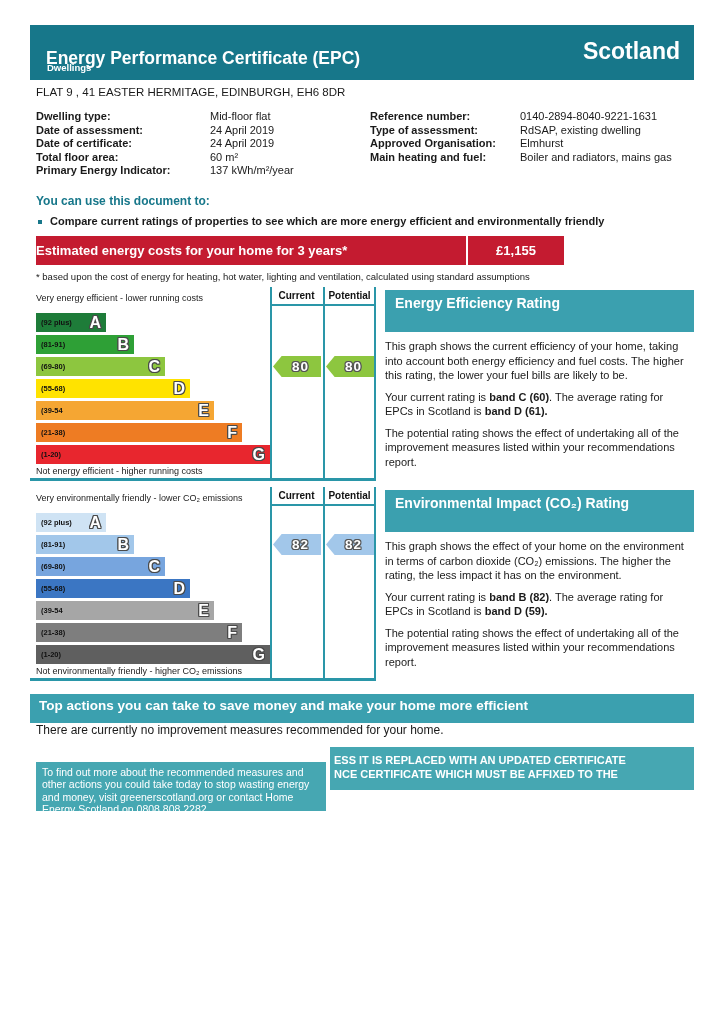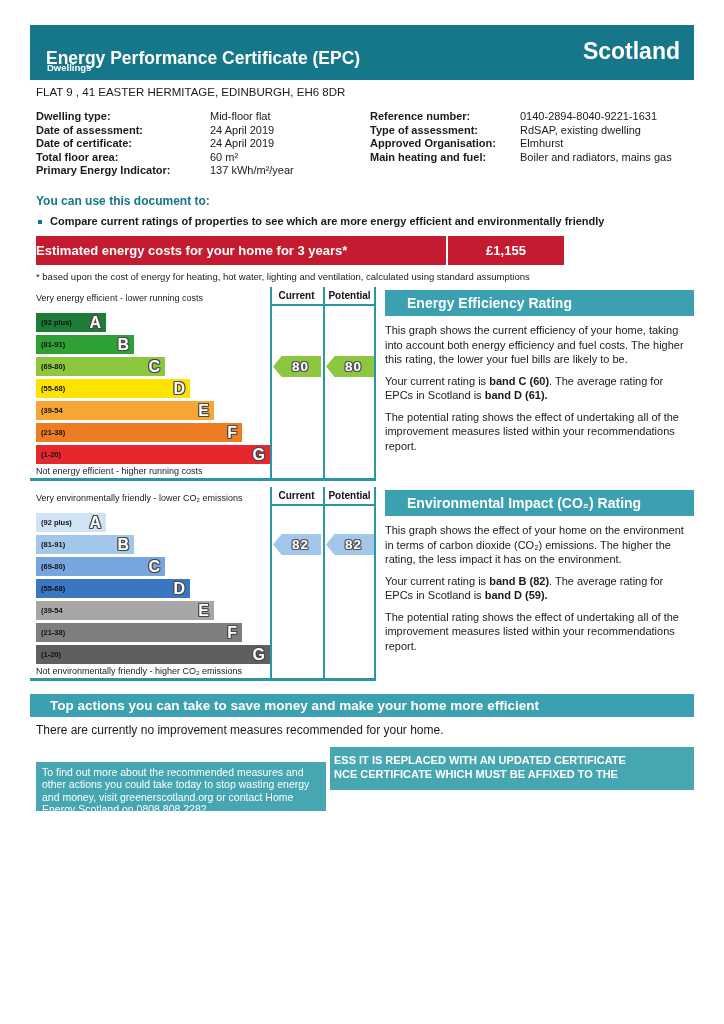--- a/index.html
+++ b/index.html
@@ -24,21 +24,21 @@
   .dcol-r .lbl{width:150px;}
   .drow .val{flex:1;}
 
   .use-head{position:absolute;left:36px;top:194px;font-size:12px;font-weight:bold;color:var(--header-teal);}
   .use-bullet{position:absolute;left:36px;top:215px;font-size:11px;font-weight:bold;display:flex;align-items:flex-start;width:650px;}
   .bullet-dot{width:4px;height:4px;background:var(--header-teal);margin:5px 8px 0 2px;flex:none;}
 
   .cost-banner{position:absolute;left:36px;top:236px;width:528px;height:29px;background:var(--red);
                display:flex;color:#fff;font-weight:bold;font-size:13px;}
   .cost-label{flex:1;display:flex;align-items:center;padding-left:0;border-right:2px solid #fff;}
-  .cost-value{width:116px;display:flex;align-items:center;justify-content:center;border-radius:10px;}
+  .cost-value{width:96px;display:flex;align-items:center;justify-content:center;border-radius:10px;}
 
   .footnote{position:absolute;left:36px;top:271px;font-size:9.5px;}
 
   
   .chart{position:absolute;left:30px;width:346px;height:194px;}
   .chart.energy{top:287px;} .chart.co2{top:487px;}
   .vline{position:absolute;top:0;width:2px;height:191px;background:var(--chart-line);}
   .hline{position:absolute;left:240px;top:17px;width:106px;height:2px;background:var(--chart-line);}
   .bottom-bar{position:absolute;left:0;top:191px;width:346px;height:3px;background:var(--chart-line);}
   .col-head{position:absolute;top:3px;width:53px;text-align:center;font-size:10px;font-weight:bold;color:#111;}
@@ -51,27 +51,27 @@
                  1px 0 0 #4a4a4a,-1px 1px 0 #4a4a4a,0 1px 0 #4a4a4a,1px 1px 0 #4a4a4a;}
   .arrow{position:absolute;width:48px;height:21px;display:flex;align-items:center;justify-content:center;
          padding-left:7px;box-sizing:border-box;font-size:13.5px;font-weight:bold;color:#fff;letter-spacing:1px;
          clip-path:polygon(0 50%,18% 0,100% 0,100% 100%,18% 100%);
          text-shadow:-1px -1px 0 #555,0 -1px 0 #555,1px -1px 0 #555,-1px 0 0 #555,
                       1px 0 0 #555,-1px 1px 0 #555,0 1px 0 #555,1px 1px 0 #555;}
 
   
   .panel{position:absolute;left:385px;width:309px;}
   .panel.energy{top:290px;} .panel.co2{top:490px;}
-  .panel-title{height:26px;background:var(--section-teal);color:#fff;font-size:14px;font-weight:bold;
-               line-height:26px;padding-left:22px;}
+  .panel-title{height:42px;background:var(--section-teal);color:#fff;font-size:14px;font-weight:bold;
+               line-height:26px;padding-left:10px;}
   .panel p{margin:7px 0 0 0;font-size:11px;line-height:14.5px;}
 
   
-  .top-actions{position:absolute;left:30px;top:694px;width:664px;height:23px;background:var(--section-teal);
-               color:#fff;font-size:13.5px;font-weight:bold;line-height:23px;padding-left:20px;box-sizing:border-box;}
+  .top-actions{position:absolute;left:30px;top:694px;width:664px;height:29px;background:var(--section-teal);
+               color:#fff;font-size:13.5px;font-weight:bold;line-height:23px;padding-left:9px;box-sizing:border-box;}
   .no-measures{position:absolute;left:36px;top:723px;font-size:12px;}
   .notice-box{position:absolute;left:330px;top:747px;width:364px;height:43px;background:var(--box-teal);
               color:#fff;font-weight:bold;font-size:11px;line-height:14px;padding:6px 4px 0 4px;box-sizing:border-box;overflow:hidden;white-space:nowrap;}
   .info-box{position:absolute;left:36px;top:762px;width:290px;height:49px;background:var(--box-teal);
             color:#fff;font-size:10.5px;line-height:12.4px;padding:4px 6px;box-sizing:border-box;}
 </style>
 </head>
 <body>
 
 <div class="page" style="--header-teal: #17778a; --section-teal: #3ba0af; --box-teal: #46a7b2; --chart-line: #2a96a8; --red: #c41b30;">

